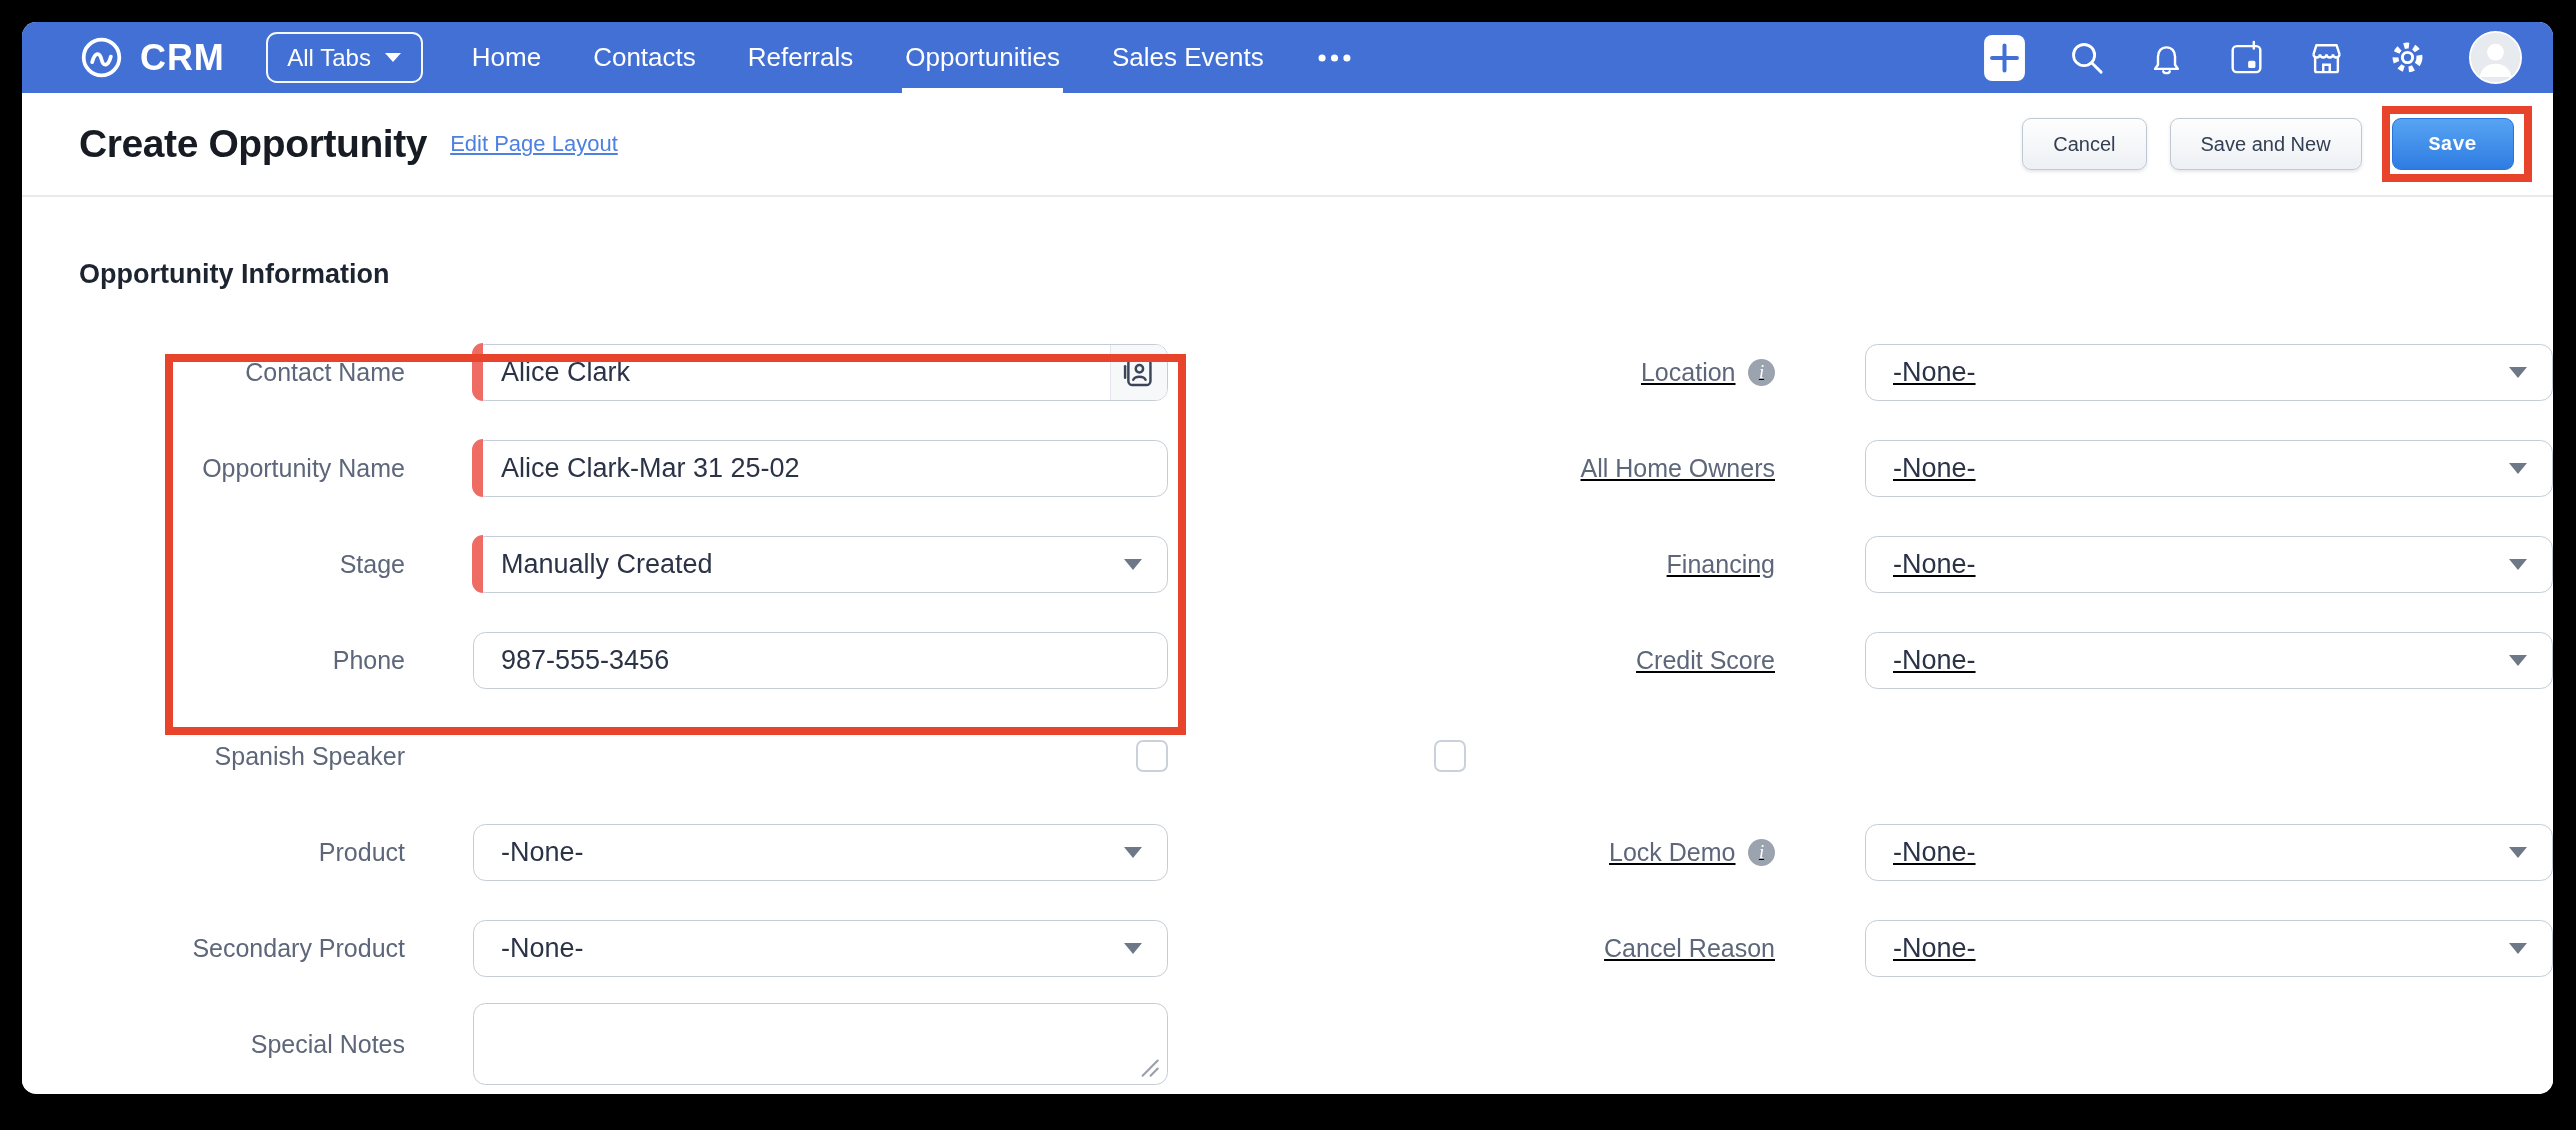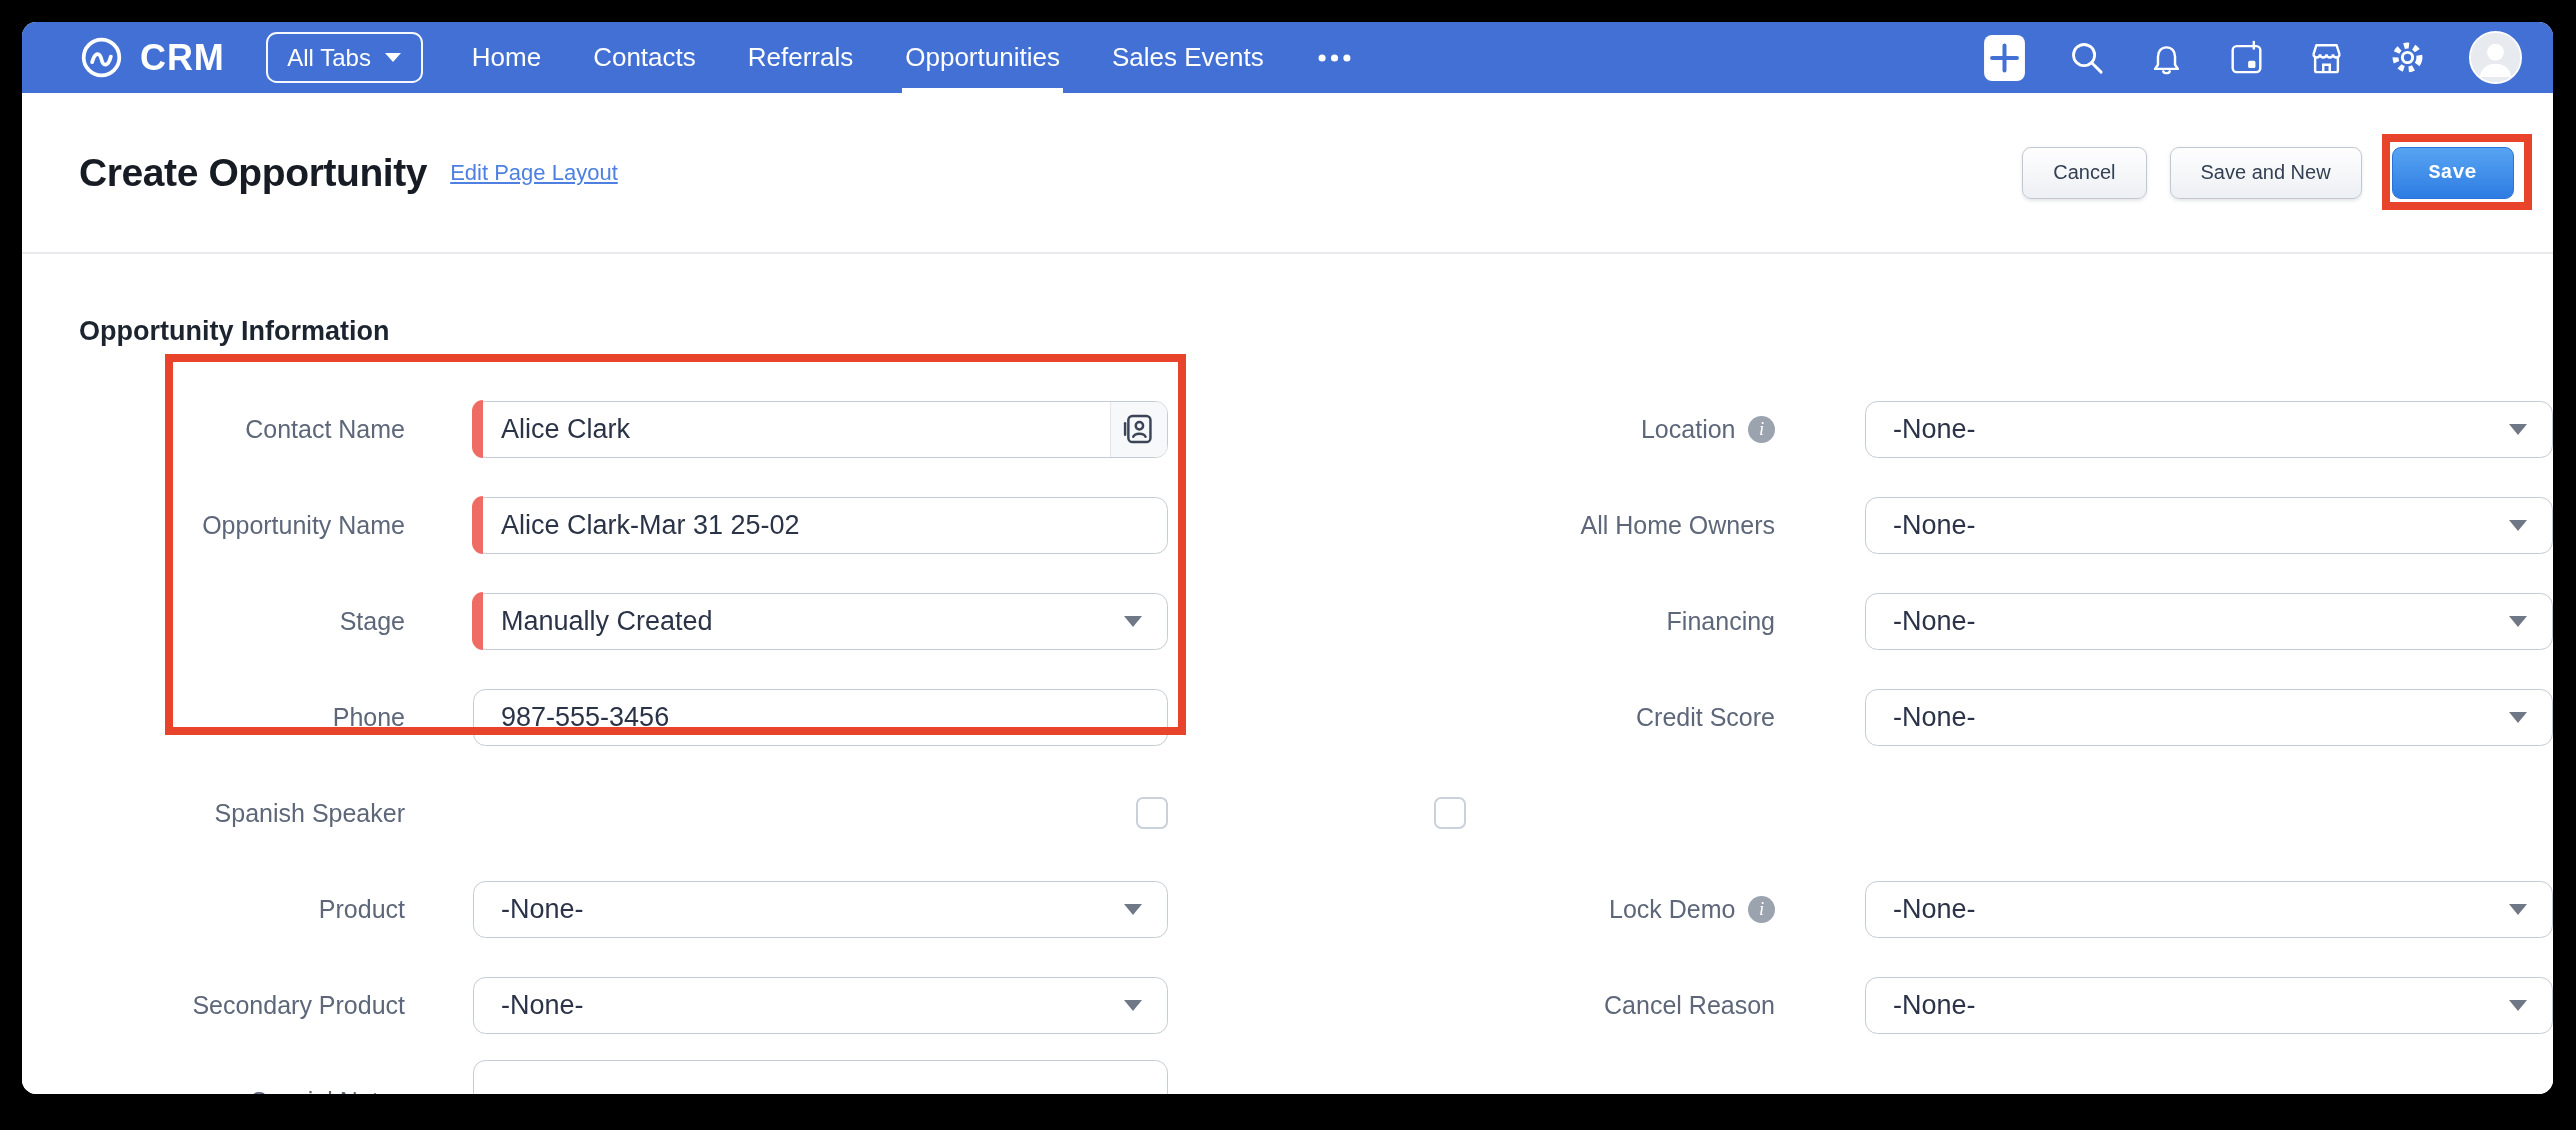--- a/index.html
+++ b/index.html
@@ -35,21 +35,21 @@
   }
   .nav-item.active::after{
     content:'';position:absolute;left:-3.6px;right:-3.6px;bottom:0;height:5.3px;background:#fff;
   }
   .nav-more{margin-left:25px;display:flex;align-items:center;cursor:pointer;}
   .topbar{margin-left:auto;display:flex;align-items:center;gap:41px;}
   .tb-icon{display:flex;align-items:center;justify-content:center;cursor:pointer;}
 
   
   .header{
-    height:161px;background:#fff;display:flex;align-items:center;
+    height:104px;background:#fff;display:flex;align-items:center;
     padding:0 18px 0 57px;border-bottom:2.7px solid #e8eaee;box-sizing:border-box;
   }
   .page-title{font-size:39px;font-weight:bold;color:#171c24;letter-spacing:-0.4px;}
   .edit-link{margin-left:23px;font-size:22px;color:#4d80e0;text-decoration:underline;cursor:pointer;}
   .header-spacer{flex:1;}
   .btn{
     height:52px;border-radius:9px;font-size:20px;display:flex;align-items:center;
     justify-content:center;box-sizing:border-box;cursor:pointer;white-space:nowrap;
   }
   .btn-secondary{
@@ -66,21 +66,21 @@
     position:absolute;left:-9.8px;top:-12.5px;right:-18.7px;bottom:-11.6px;
     border:8px solid #e8432b;pointer-events:none;
   }
 
   
   .content{position:relative;background:#fff;}
   .section-title{margin:62px 0 0 57px;font-size:27px;font-weight:bold;color:#1c2430;}
   .cols{display:flex;margin-top:34px;}
   .col{display:flex;flex-direction:column;}
   .col-left{width:1146px;}
-  .col-right{width:1194px;margin-left:191px;}
+  .col-right{width:1194px;margin-left:191px;text-decoration:underline;}
   .frow{height:96px;display:flex;align-items:center;justify-content:space-between;}
   .flabel{
     display:flex;align-items:center;justify-content:flex-end;gap:12.5px;
     font-size:25px;color:#5d6779;white-space:nowrap;
   }
   .col-left .flabel{width:383px;}
   .col-right .flabel{width:416px;}
   .col-left .frow > .input,.col-left .frow > .checkbox{margin-left:68px;}
   .col-right .frow > .input,.col-right .frow > .checkbox{margin-left:75px;}
   .info{

